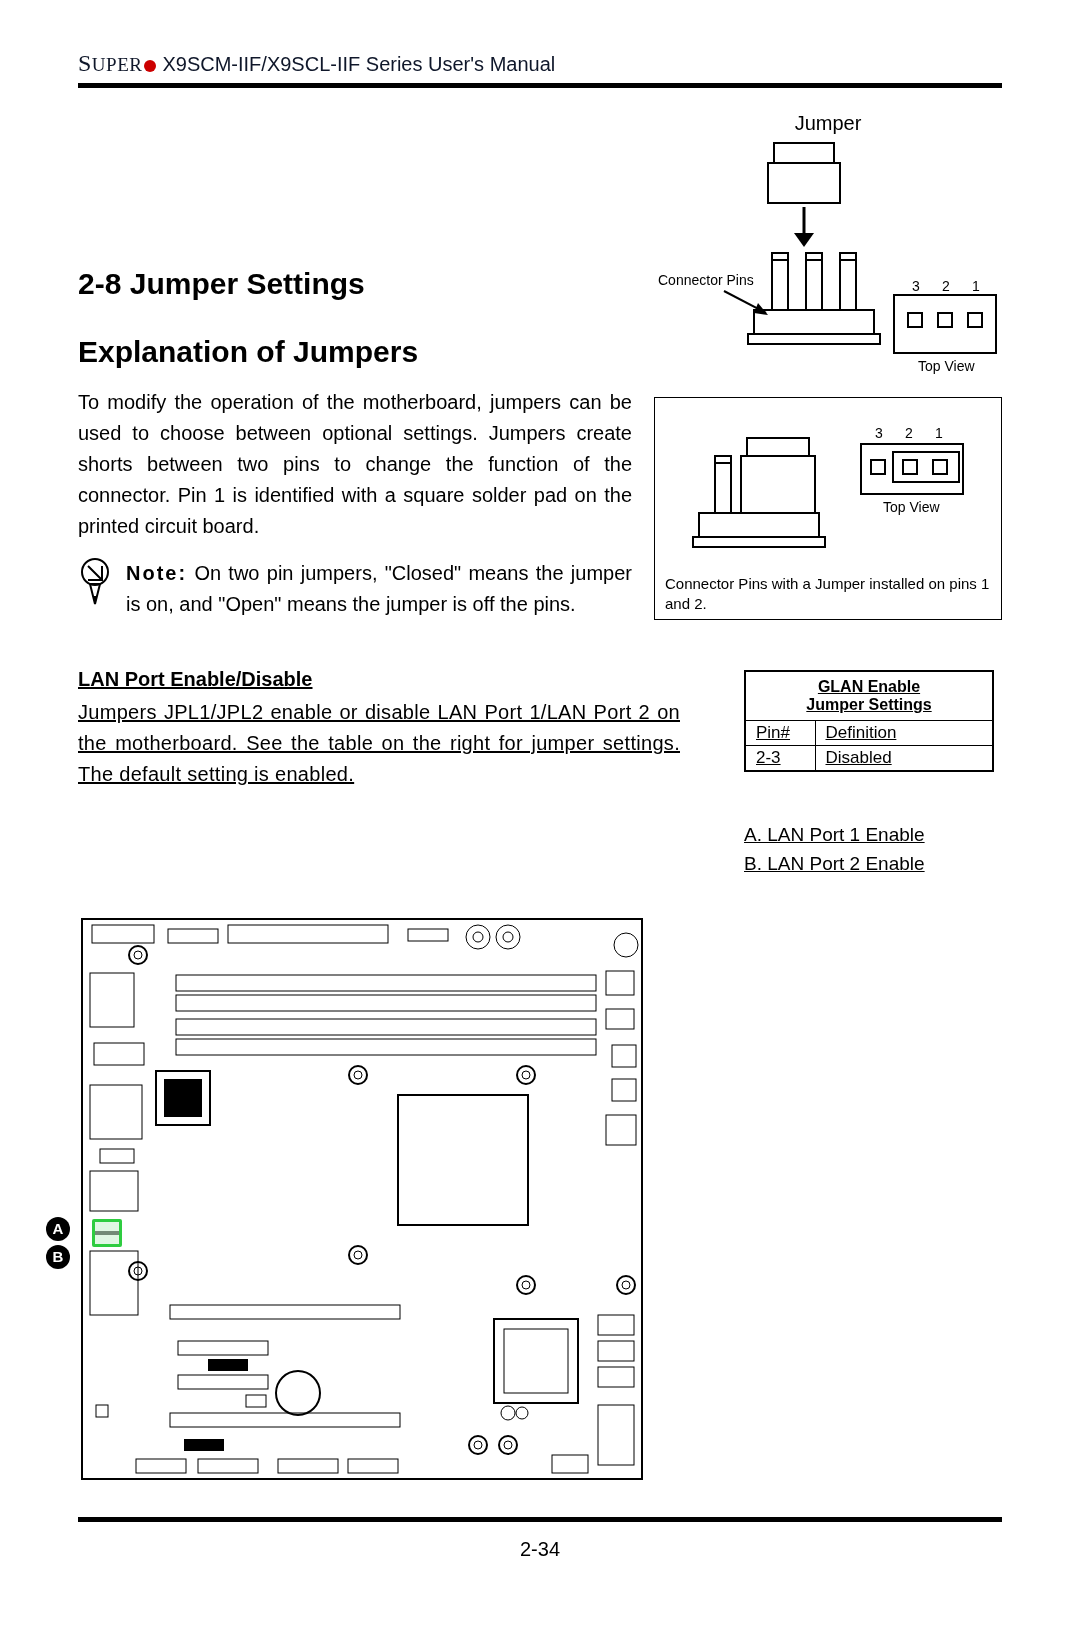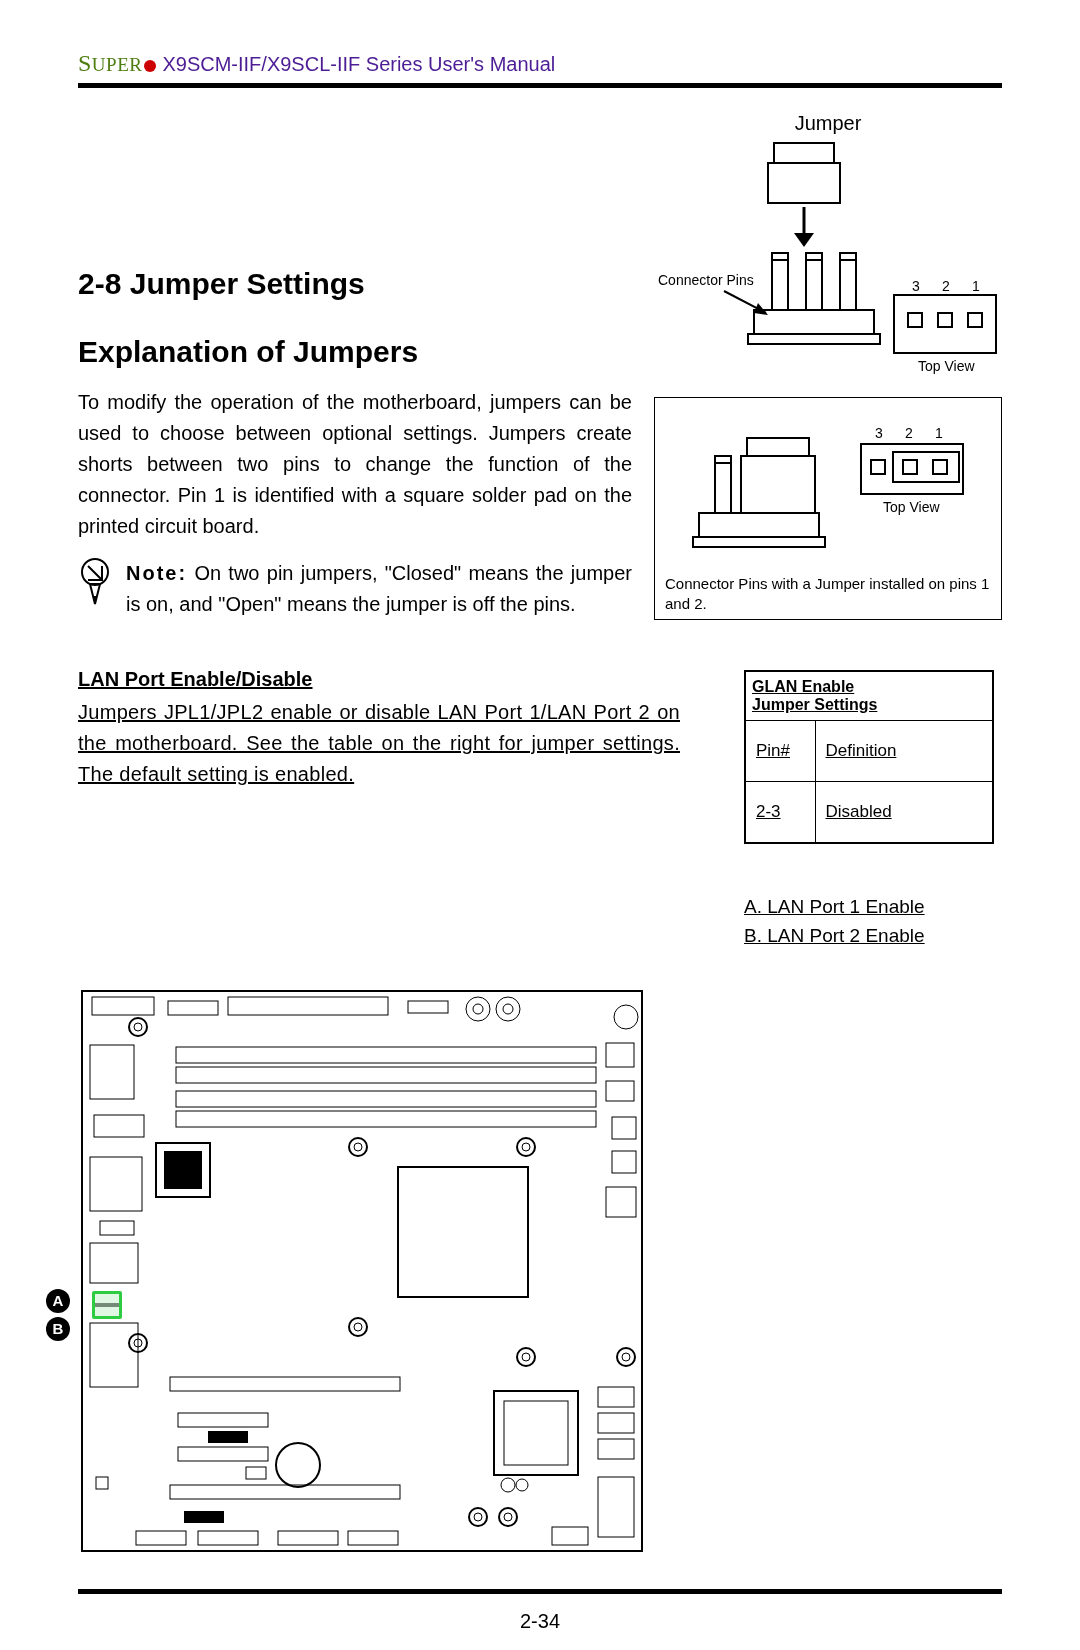--- a/index.html
+++ b/index.html
@@ -14,33 +14,33 @@
   }
   .header-line {
     display: flex;
     align-items: baseline;
     font-size: 20px;
     margin-bottom: 6px;
   }
   .brand-super {
     font-family: "Times New Roman", serif;
     font-size: 24px;
-    color: #4d7c0f;
+    color: #0f172a;
     letter-spacing: 0.5px;
   }
   .brand-dot {
     display: inline-block;
     width: 12px; height: 12px;
     background: #cc0000;
     border-radius: 50%;
     margin: 0 4px 0 2px;
     position: relative;
     top: 1px;
   }
-  .header-model { color: #4c1d95; font-size: 20px; margin-left: 2px;}
+  .header-model { color: #0f172a; font-size: 20px; margin-left: 2px;}
   hr.thick { border: none; border-top: 5px solid #000; margin-bottom: 24px; }
   hr.thick2 { border: none; border-top: 5px solid #000; margin-top: 28px; }
   .section-title {
     font-size: 30px;
     font-weight: bold;
     margin-bottom: 34px;
   }
   .two-col {
     display: flex;
     gap: 22px;
@@ -85,28 +85,28 @@
   .lan-right { width: 258px; flex-shrink: 0; }
   .lan-title { font-size: 20px; font-weight: bold; margin-bottom: 6px; }
   .glan-table {
     border: 2px solid #000;
     width: 250px;
     font-size: 17px;
     border-collapse: collapse;
     margin-top: 2px;
   }
   .glan-table th {
-    text-align: left;
+    text-align: center;
     font-weight: bold;
     padding: 6px;
     border-bottom: 1px solid #000;
     font-size: 16px;
   }
   .glan-table td {
-    padding: 20px 10px;
+    padding: 2px 10px;
     border-top: 1px solid #000;
   }
   .glan-table td:first-child { border-right: 1px solid #000; width: 70px; }
   .glan-table tr.shaded td { background: #ddd; }
   .legend {
     margin-top: 48px;
     font-size: 19px;
     line-height: 1.55;
   }
   .jd-label { font-size: 20px; text-align: center; }

